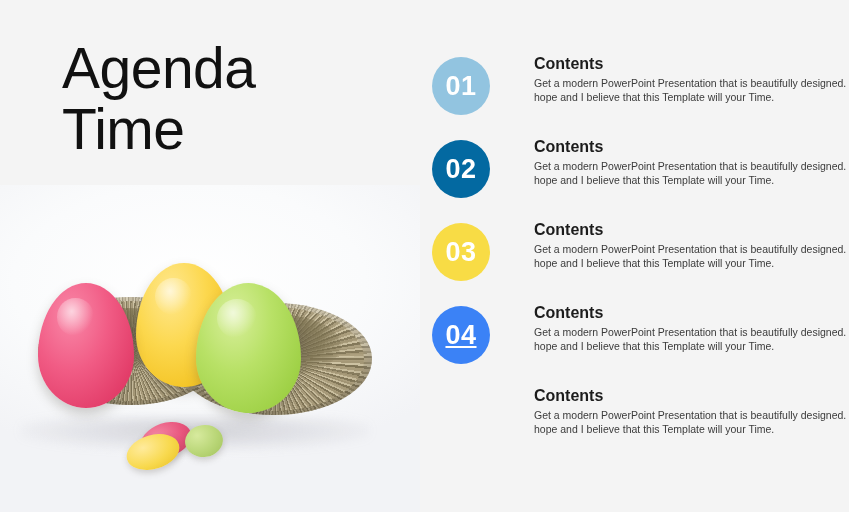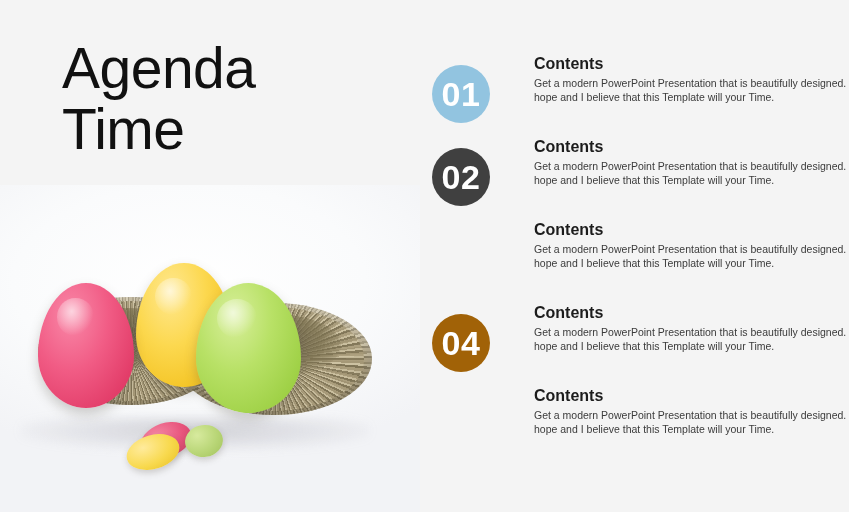--- a/index.html
+++ b/index.html
@@ -160,26 +160,26 @@
     top: 57px;
     width: 420px;
   }
   .agenda-item {
     position: relative;
     height: 83px;
   }
   .num-circle {
     position: absolute;
     left: 2px;
-    top: 8px;
+    top: 0px;
     width: 58px;
     height: 58px;
     border-radius: 50%;
     color: #ffffff;
-    font-size: 34px;
+    font-size: 27px;
     font-weight: 700;
     line-height: 58px;
     text-align: center;
     letter-spacing: 0.5px;
   }
   .item-text {
     position: absolute;
     left: 104px;
     top: -4px;
     width: 322px;
@@ -237,36 +237,37 @@
 
     <div class="agenda-item">
       <div class="num-circle" style="background-color: rgb(146, 196, 224);">01</div>
       <div class="item-text">
         <p class="item-title">Contents</p>
         <p class="item-desc">Get a modern PowerPoint  Presentation that is beautifully designed. I hope and I believe that this Template will your Time.</p>
       </div>
     </div>
 
     <div class="agenda-item">
-      <div class="num-circle" style="background-color: #404040;">02</div>
-      <div class="item-text">
-        <p class="item-title">Contents</p>
-        <p class="item-desc">Get a modern PowerPoint  Presentation that is beautifully designed. I hope and I believe that this Template will your Time.</p>
-      </div>
-    </div>
-
-    <div class="agenda-item">
-      <div class="item-text">
-        <p class="item-title">Contents</p>
-        <p class="item-desc">Get a modern PowerPoint  Presentation that is beautifully designed. I hope and I believe that this Template will your Time.</p>
-      </div>
-    </div>
-
-    <div class="agenda-item">
-      <div class="num-circle" style="background-color: #a16207;">04</div>
+      <div class="num-circle" style="background-color: #0369a1;">02</div>
+      <div class="item-text">
+        <p class="item-title">Contents</p>
+        <p class="item-desc">Get a modern PowerPoint  Presentation that is beautifully designed. I hope and I believe that this Template will your Time.</p>
+      </div>
+    </div>
+
+    <div class="agenda-item">
+      <div class="num-circle" style="background-color: rgb(248, 220, 69);">03</div>
+      <div class="item-text">
+        <p class="item-title">Contents</p>
+        <p class="item-desc">Get a modern PowerPoint  Presentation that is beautifully designed. I hope and I believe that this Template will your Time.</p>
+      </div>
+    </div>
+
+    <div class="agenda-item">
+      <div class="num-circle" style="background-color: #3b82f6; text-decoration: underline;">04</div>
       <div class="item-text">
         <p class="item-title">Contents</p>
         <p class="item-desc">Get a modern PowerPoint  Presentation that is beautifully designed. I hope and I believe that this Template will your Time.</p>
       </div>
     </div>
 
     <div class="agenda-item">
       <div class="item-text">
         <p class="item-title">Contents</p>
         <p class="item-desc">Get a modern PowerPoint  Presentation that is beautifully designed. I hope and I believe that this Template will your Time.</p>

